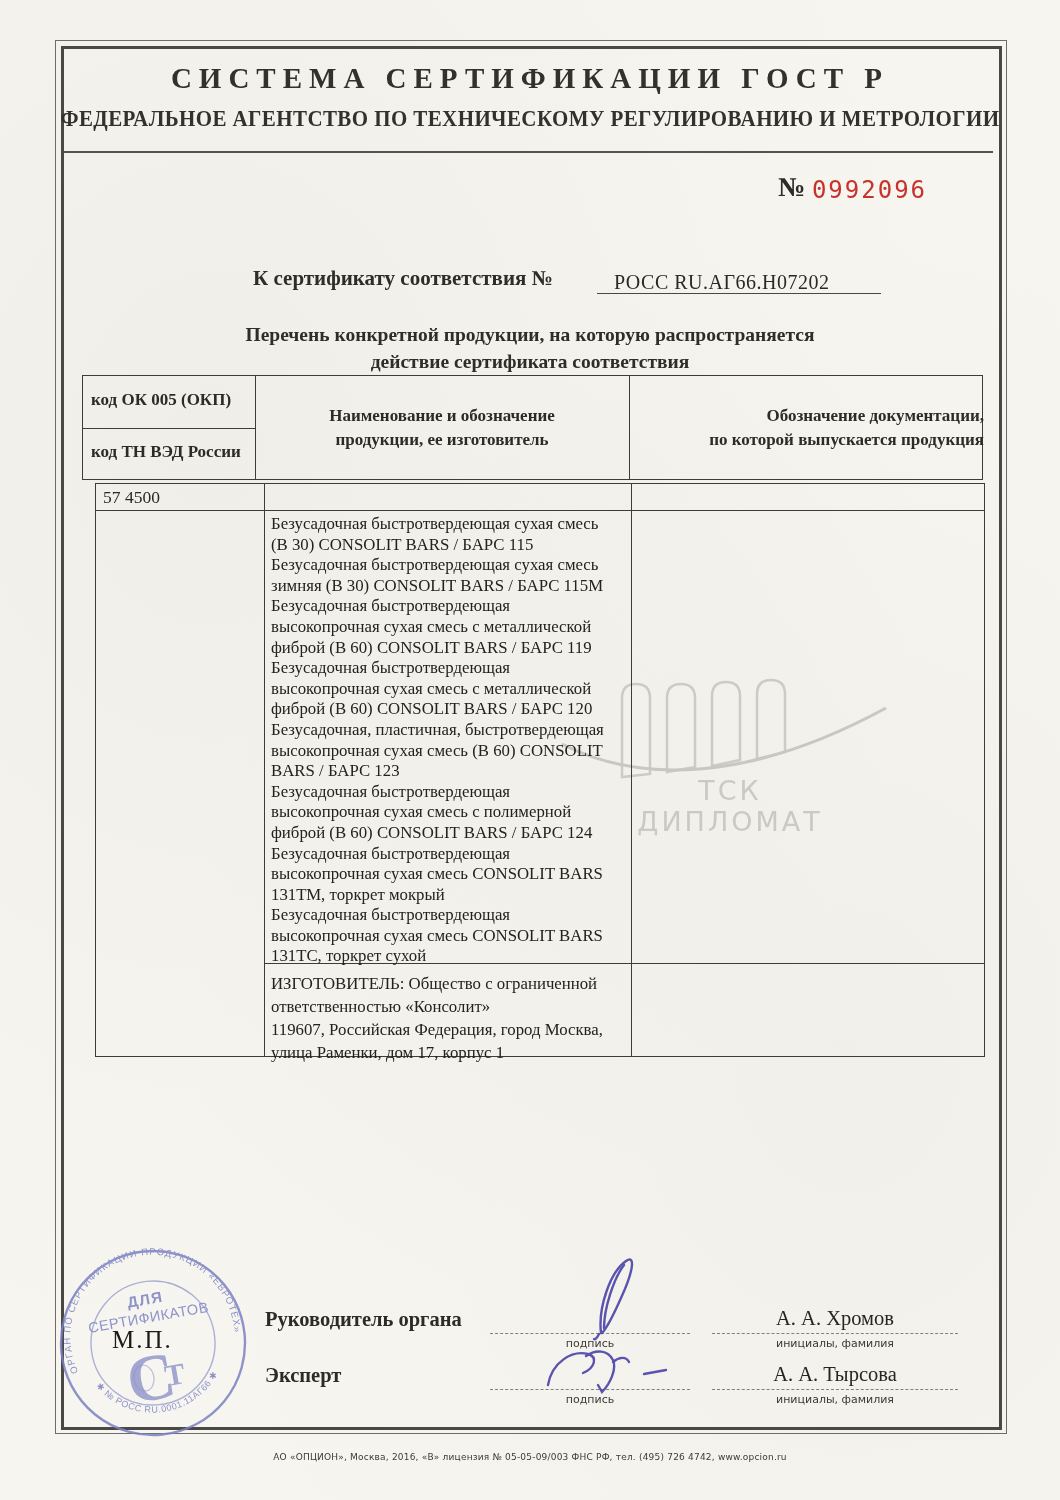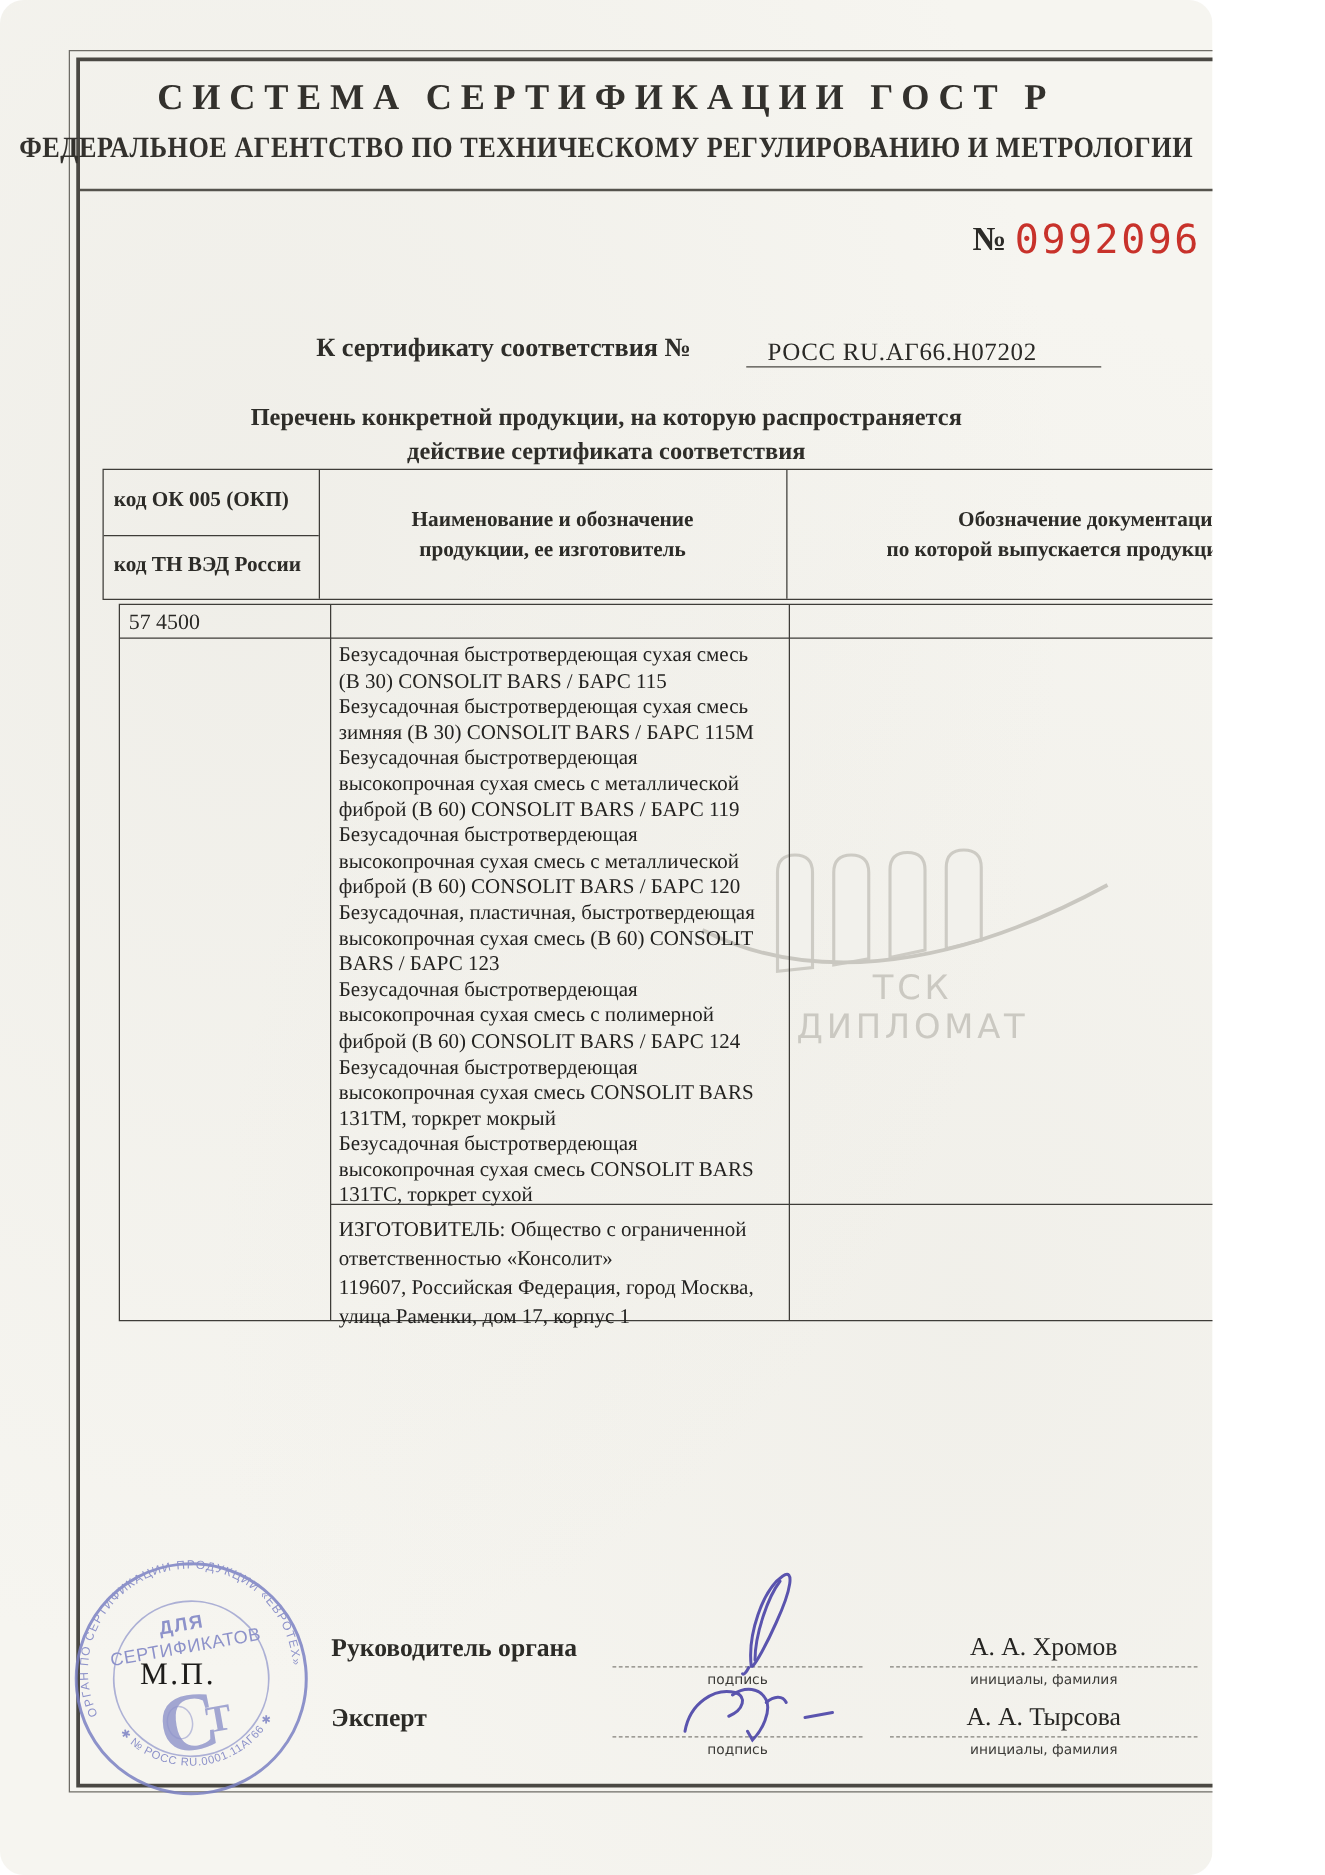--- a/index.html
+++ b/index.html
@@ -1,26 +1,25 @@
 <!DOCTYPE html>
 <html style="--form_number_red: #c8322b; --stamp_blue: #7b81c3; --ink_blue: #4a43a8; --watermark_gray: #cbc9c2;"><head>
 <meta charset="utf-8">
 <style>
   html,body{margin:0;padding:0;}
   .page{
     position:relative;
-    width:970px;height:1500px;
+    width:1060px;height:1500px;
     background:#f6f5f0;
     background-image:
       radial-gradient(ellipse at 20% 30%, rgba(220,218,210,.25) 0%, rgba(0,0,0,0) 60%),
       radial-gradient(ellipse at 80% 70%, rgba(225,223,215,.25) 0%, rgba(0,0,0,0) 55%);
     font-family:"Liberation Serif", serif;
     color:#23221f;
     overflow:hidden;
-    border-radius:19px;
   }
   .abs{position:absolute;}
   
   .frame-outer{
     left:55px;top:40px;width:950px;height:1392px;
     border:1px solid #6e6c66;
   }
   .frame-inner{
     left:61px;top:46px;width:935px;height:1378px;
     border:3px solid #4a4843;
@@ -34,21 +33,21 @@
     left:0;right:0;top:106px;text-align:center;
     font-size:21px;font-weight:bold;letter-spacing:0.4px;color:#33312d;
     transform:scaleY(1.12);
   }
   .header-divider{
     left:64px;width:929px;top:151px;border-top:2px solid #55534d;
   }
   .form-number{left:778px;top:172px;font-size:27px;font-weight:bold;color:#2c2b28;}
   .form-number .num{
     font-family:"DejaVu Sans Mono", monospace;
-    font-size:32px;font-weight:normal;color:var(--form_number_red,#c8322b);
+    font-size:24px;font-weight:normal;color:var(--form_number_red,#c8322b);
     letter-spacing:2px;vertical-align:-2px;
   }
   .appendix-title{
     left:0;right:0;top:209px;text-align:center;
     font-size:29px;font-weight:bold;letter-spacing:5px;color:#2e2d29;
   }
   .cert-label{left:253px;top:266px;font-size:21px;font-weight:bold;color:#2e2d29;}
   .cert-number{left:614px;top:271px;font-size:20px;color:#2a2926;letter-spacing:0.5px;}
   .cert-underline{left:597px;top:293px;width:284px;border-top:1.6px solid #4a4843;}
   .purpose{
@@ -243,14 +242,15 @@
       <path d="M 121 83 C 118 58 130 22 146 11 C 156 4 153 22 141 48 C 133 66 125 80 122 83 Z"></path>
       <path d="M 124 78 C 124 58 134 28 144 15"></path>
       <path d="M 119 84 C 117 88 115 90 114 89"></path>
       <path d="M 68 135 C 72 112 92 100 108 104 C 118 107 115 118 103 123"></path>
       <path d="M 106 106 C 116 99 128 100 133 110 C 137 119 130 134 122 142 L 118 135"></path>
       <path d="M 133 112 C 139 107 146 106 149 112"></path>
       <path d="M 164 124 L 186 120"></path>
     </g>
   </svg>
 
+  <div class="abs footer">АО «ОПЦИОН», Москва, 2016, «В»    лицензия № 05-05-09/003 ФНС РФ,  тел. (495) 726 4742, www.opcion.ru</div>
 
 </div>
 
 </body></html>

